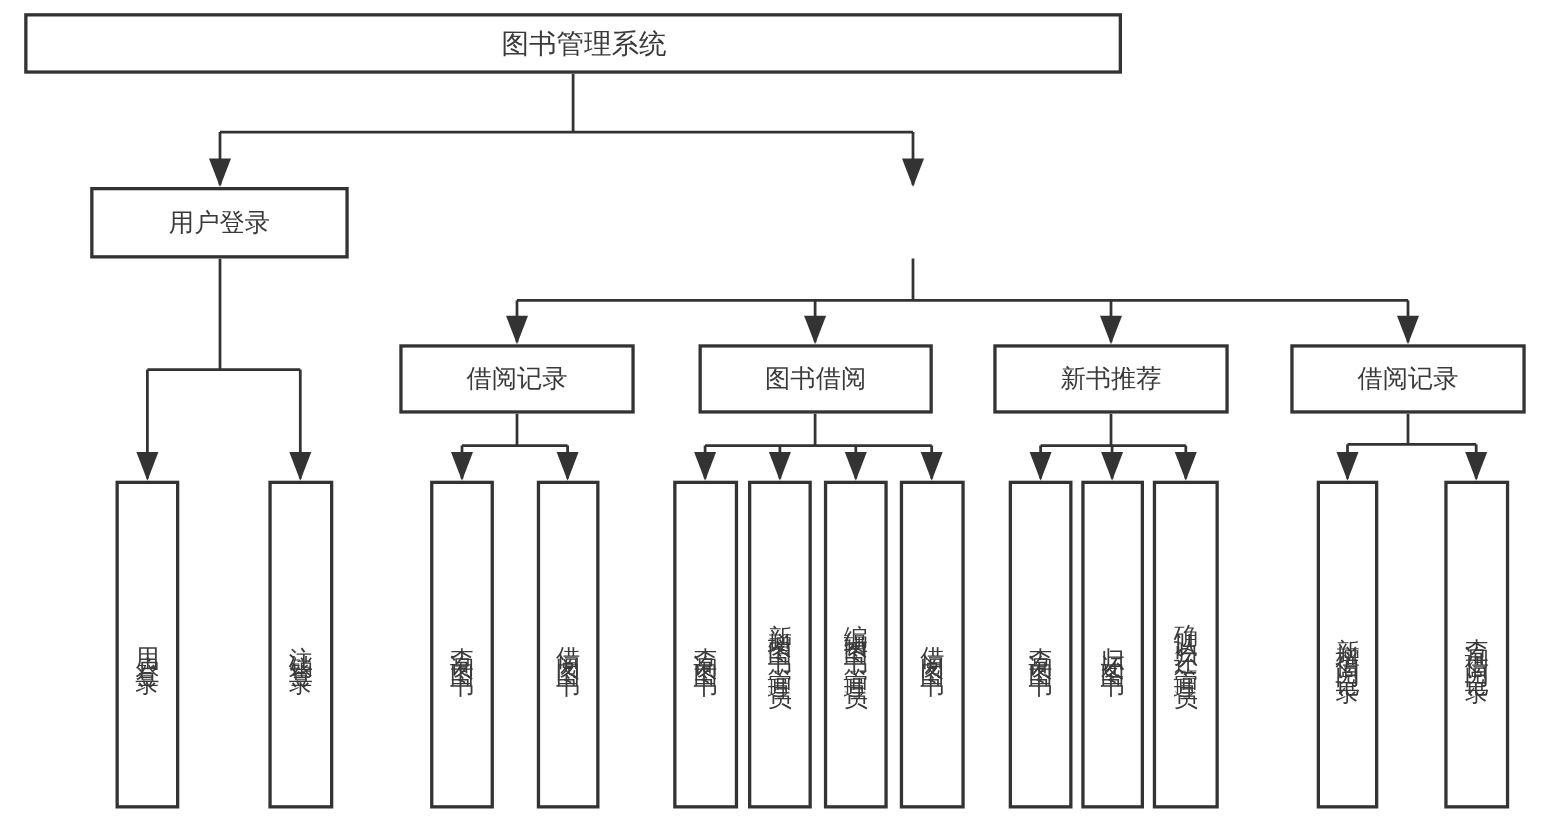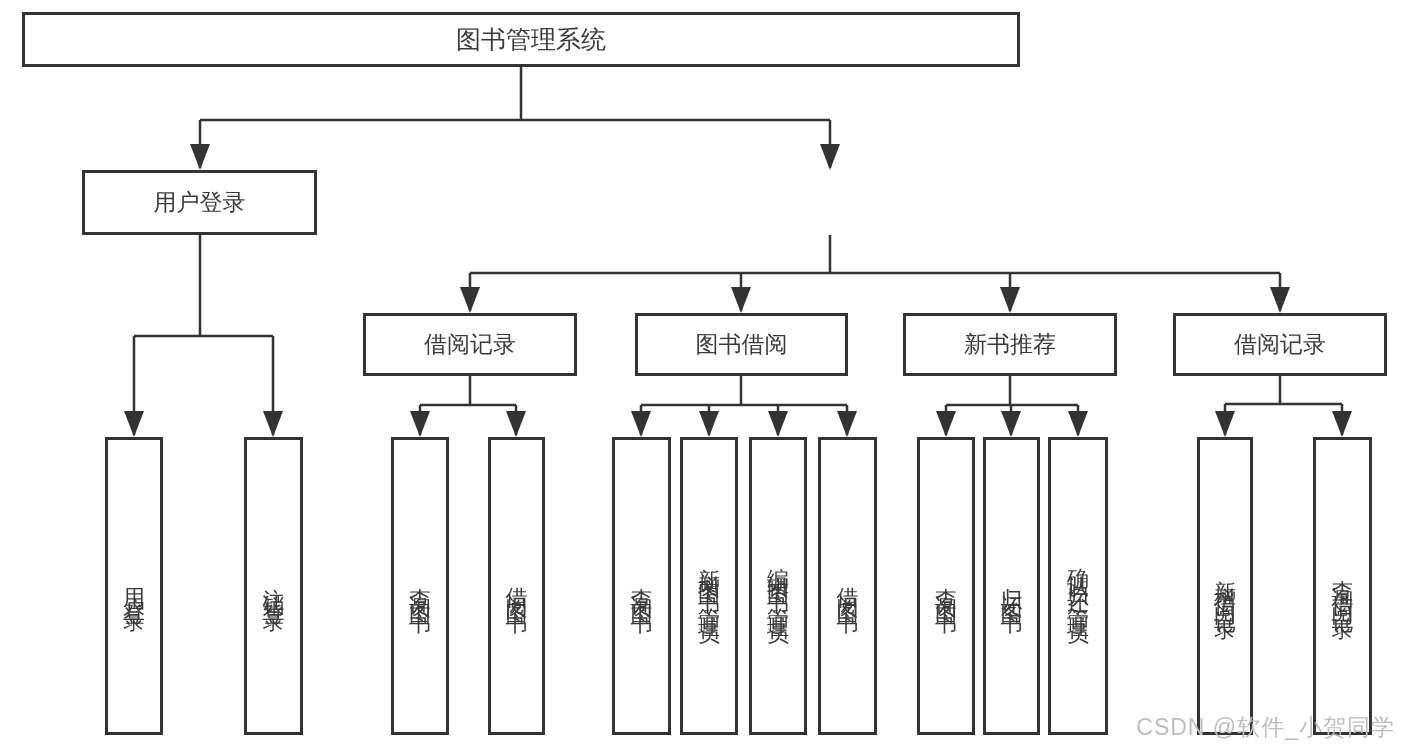--- a/index.html
+++ b/index.html
@@ -212,15 +212,14 @@
     <span class="vtext">确认归还（管理员）</span>
   </div>
 
   <div class="node leaf" id="l-e0">
     <span class="vtext">新增借阅记录</span>
   </div>
   <div class="node leaf" id="l-e1">
     <span class="vtext">查询借阅记录</span>
   </div>
 
-  <div id="watermark">CSDN @软件_小贺同学</div>
 
 </div>
 
 </body></html>

